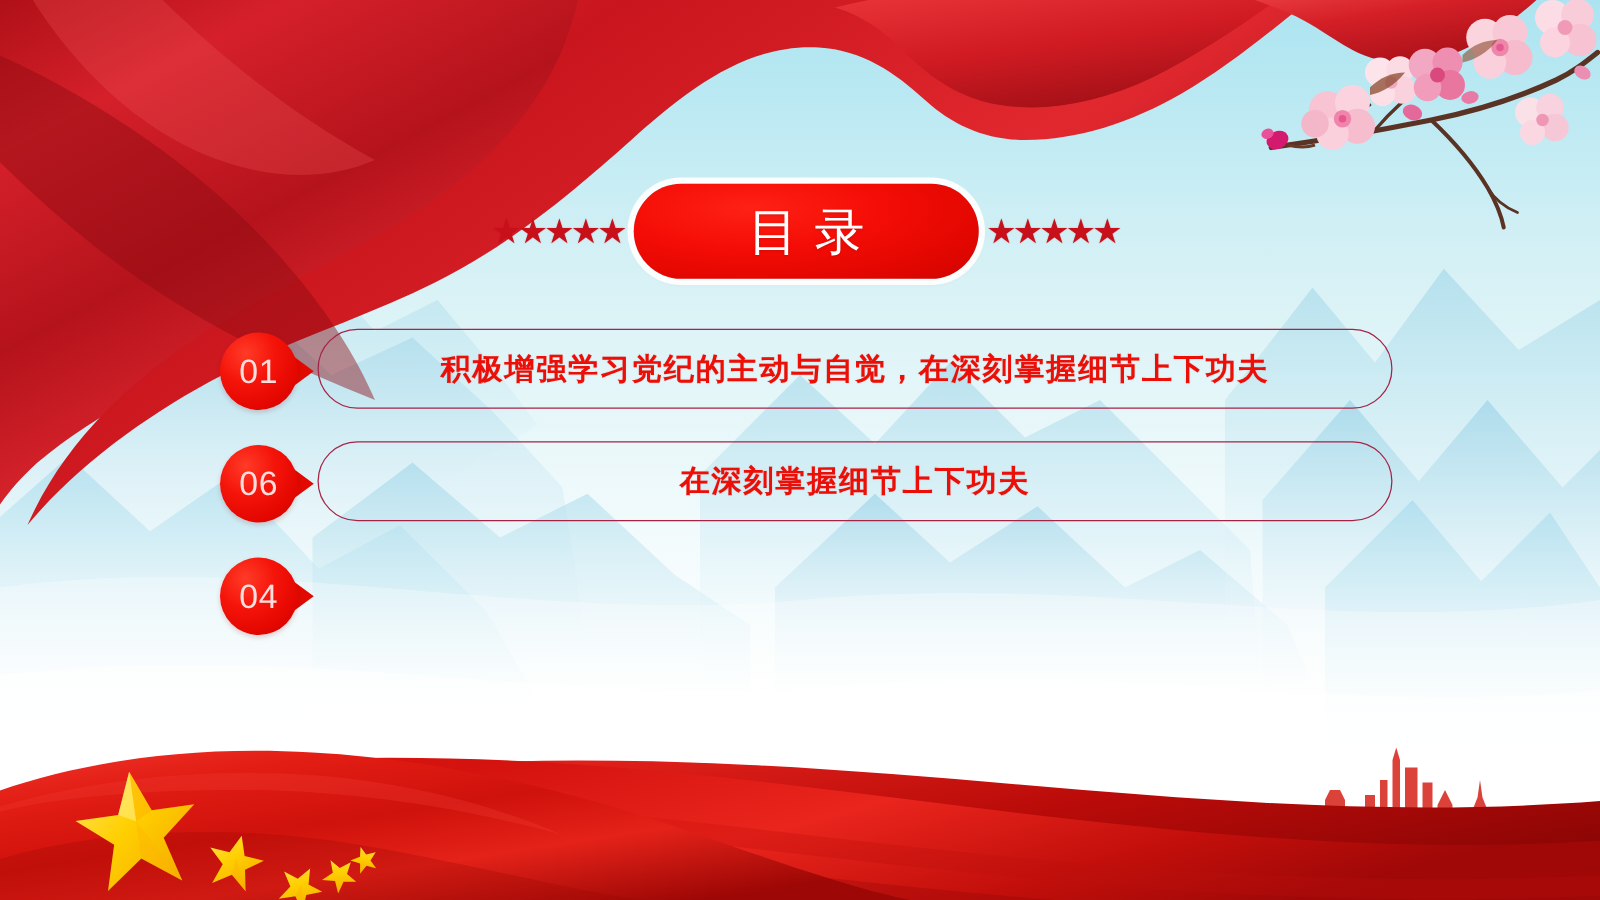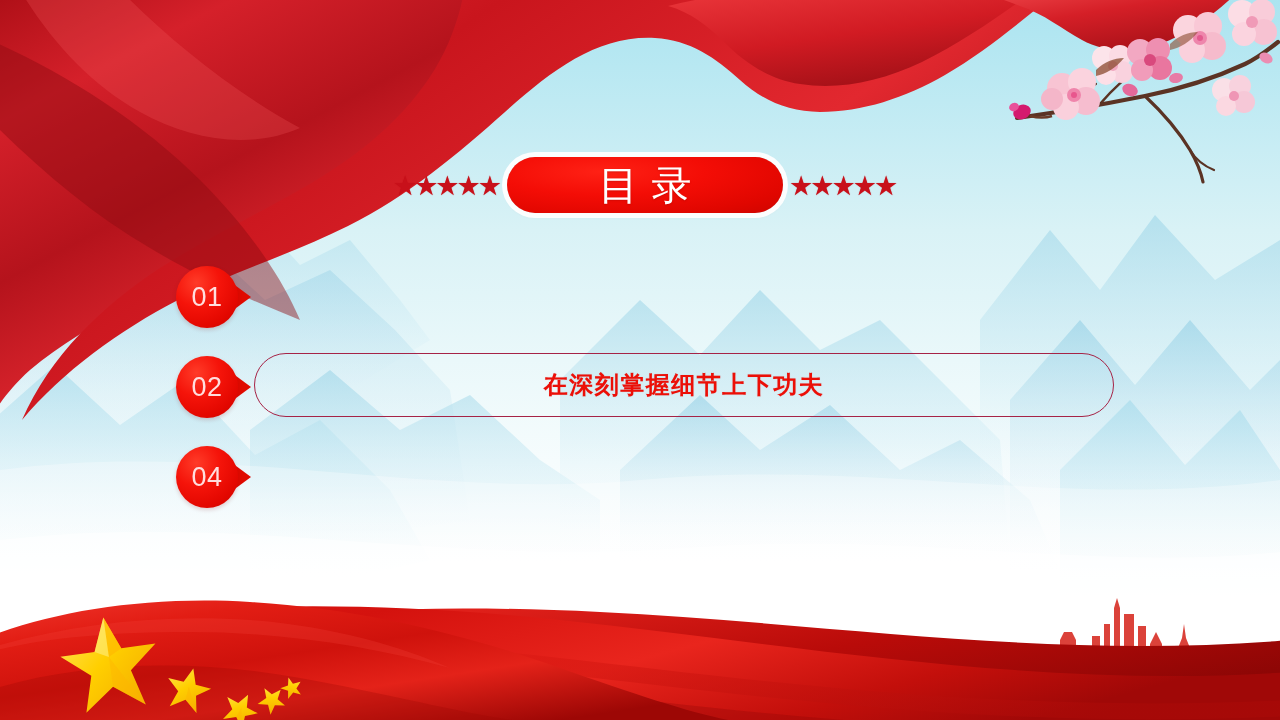--- a/index.html
+++ b/index.html
@@ -13,21 +13,21 @@
   .layer{position:absolute;left:0;top:0;width:1280px;height:720px;}
 
   
   #title-block{position:absolute;left:365px;top:143px;width:560px;height:84px;display:flex;align-items:center;justify-content:center;}
   .star-row{display:flex;align-items:center;letter-spacing:-1px;}
   .star-row span{color:#c8101a;font-size:27px;line-height:27px;font-family:"DejaVu Sans",sans-serif;display:block;margin:0 -1px;
       text-shadow:0 0 1px rgba(180,0,10,.5);}
   .star-left{margin-right:7px;}
   .star-right{margin-left:7px;}
   #title-pill{
-    position:relative;width:276px;height:56px;border-radius:38px;
+    position:relative;width:276px;height:76px;border-radius:38px;
     background:radial-gradient(ellipse at 34% 26%,#ff2115 0%,#f40d06 40%,#e00600 78%,#cf0400 100%);
     box-shadow:0 0 0 5px rgba(255,255,255,.93), 0 2px 5px rgba(120,0,0,.18);
     display:flex;align-items:center;justify-content:center;
   }
   #title-text{
     color:#fff;font-size:40px;letter-spacing:13px;text-indent:13px;
     font-family:"DejaVu Serif",serif;font-weight:400;
     text-shadow:0 1px 2px rgba(140,0,0,.30);
   }
 
@@ -234,25 +234,28 @@
     </div>
   </div>
 
   <div id="list">
 
     <div class="row">
       <div class="num-circle">
         <span>01</span>
       </div>
       <div class="arrow"></div>
+      <div class="pill">
+        <div class="pill-text">积极增强学习党纪的主动与自觉，在深刻掌握细节上下功夫</div>
+      </div>
     </div>
 
     <div class="row">
       <div class="num-circle">
-        <span>02</span>
+        <span>06</span>
       </div>
       <div class="arrow"></div>
       <div class="pill">
         <div class="pill-text">在深刻掌握细节上下功夫</div>
       </div>
     </div>
 
     <div class="row">
       <div class="num-circle">
         <span>04</span>

